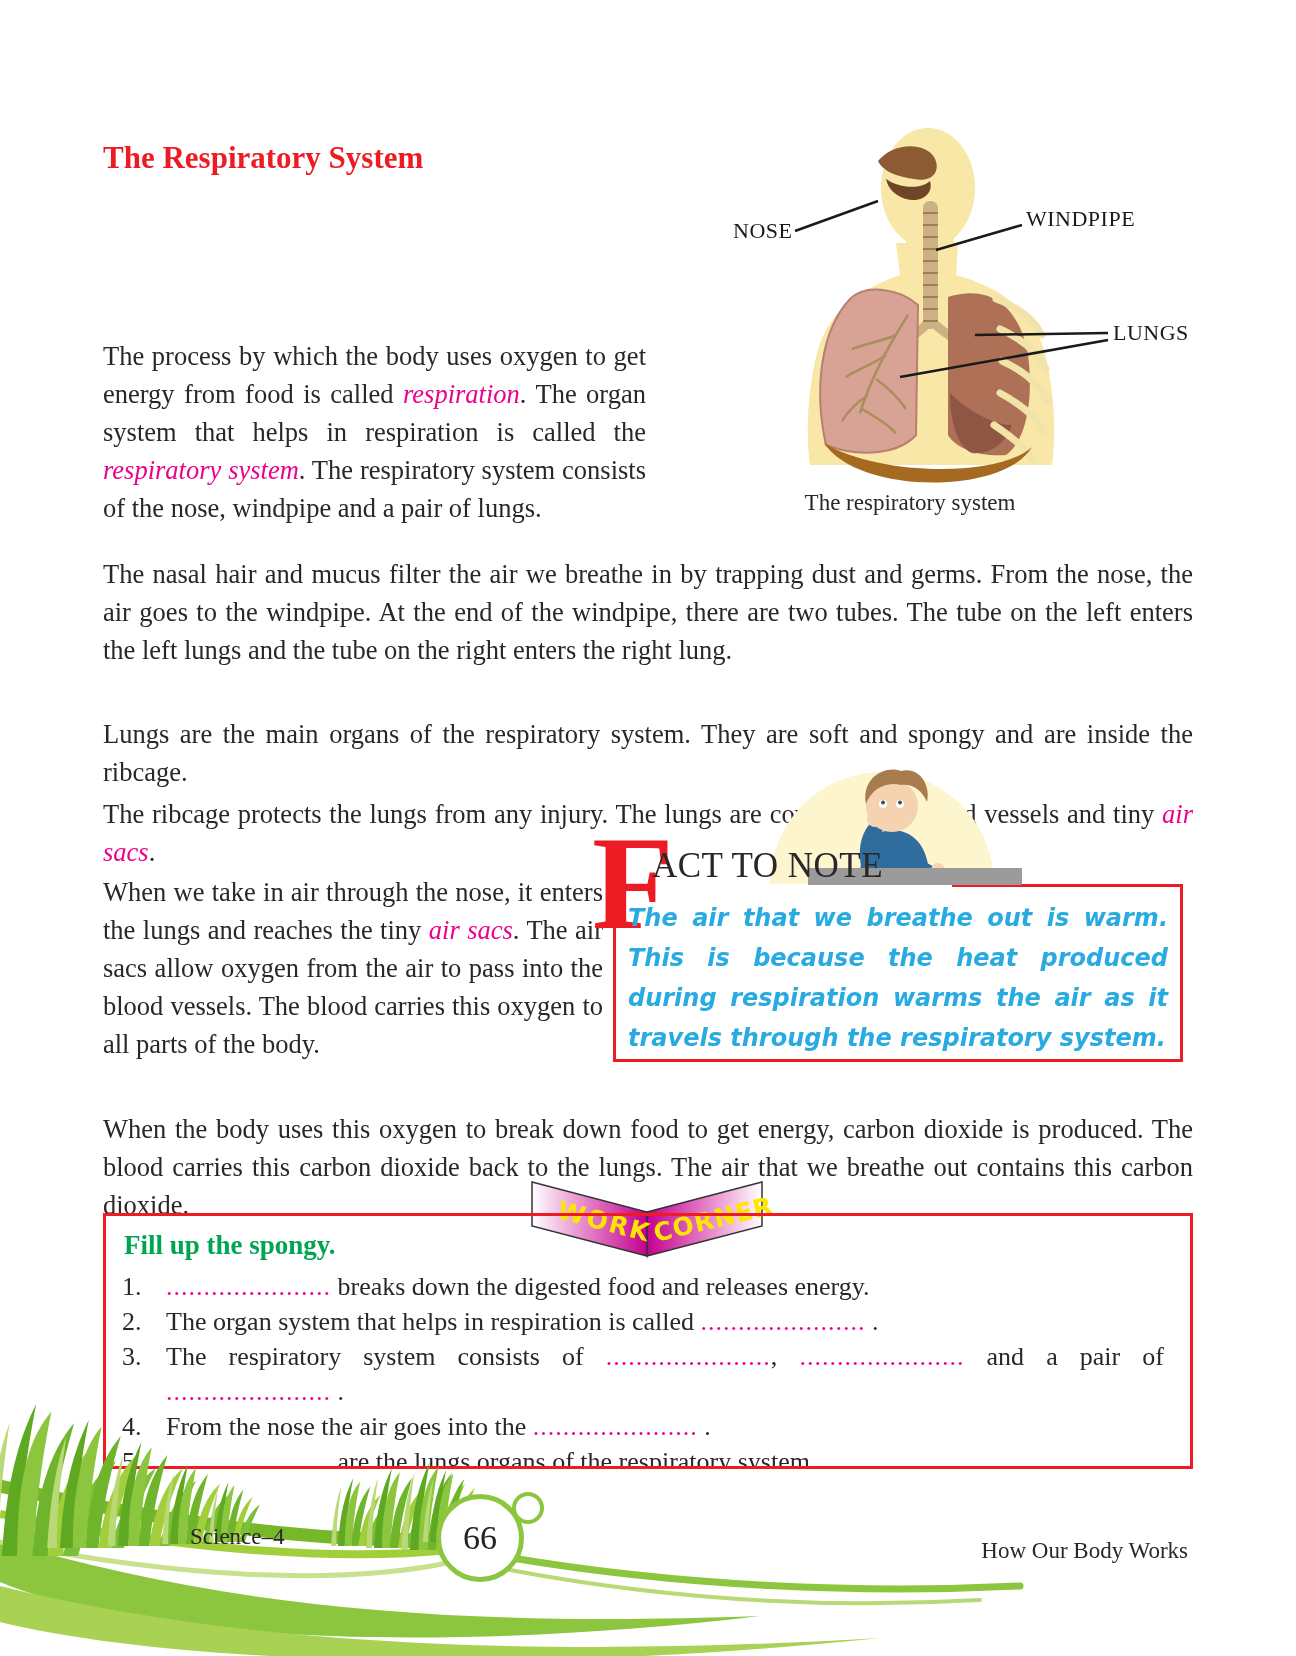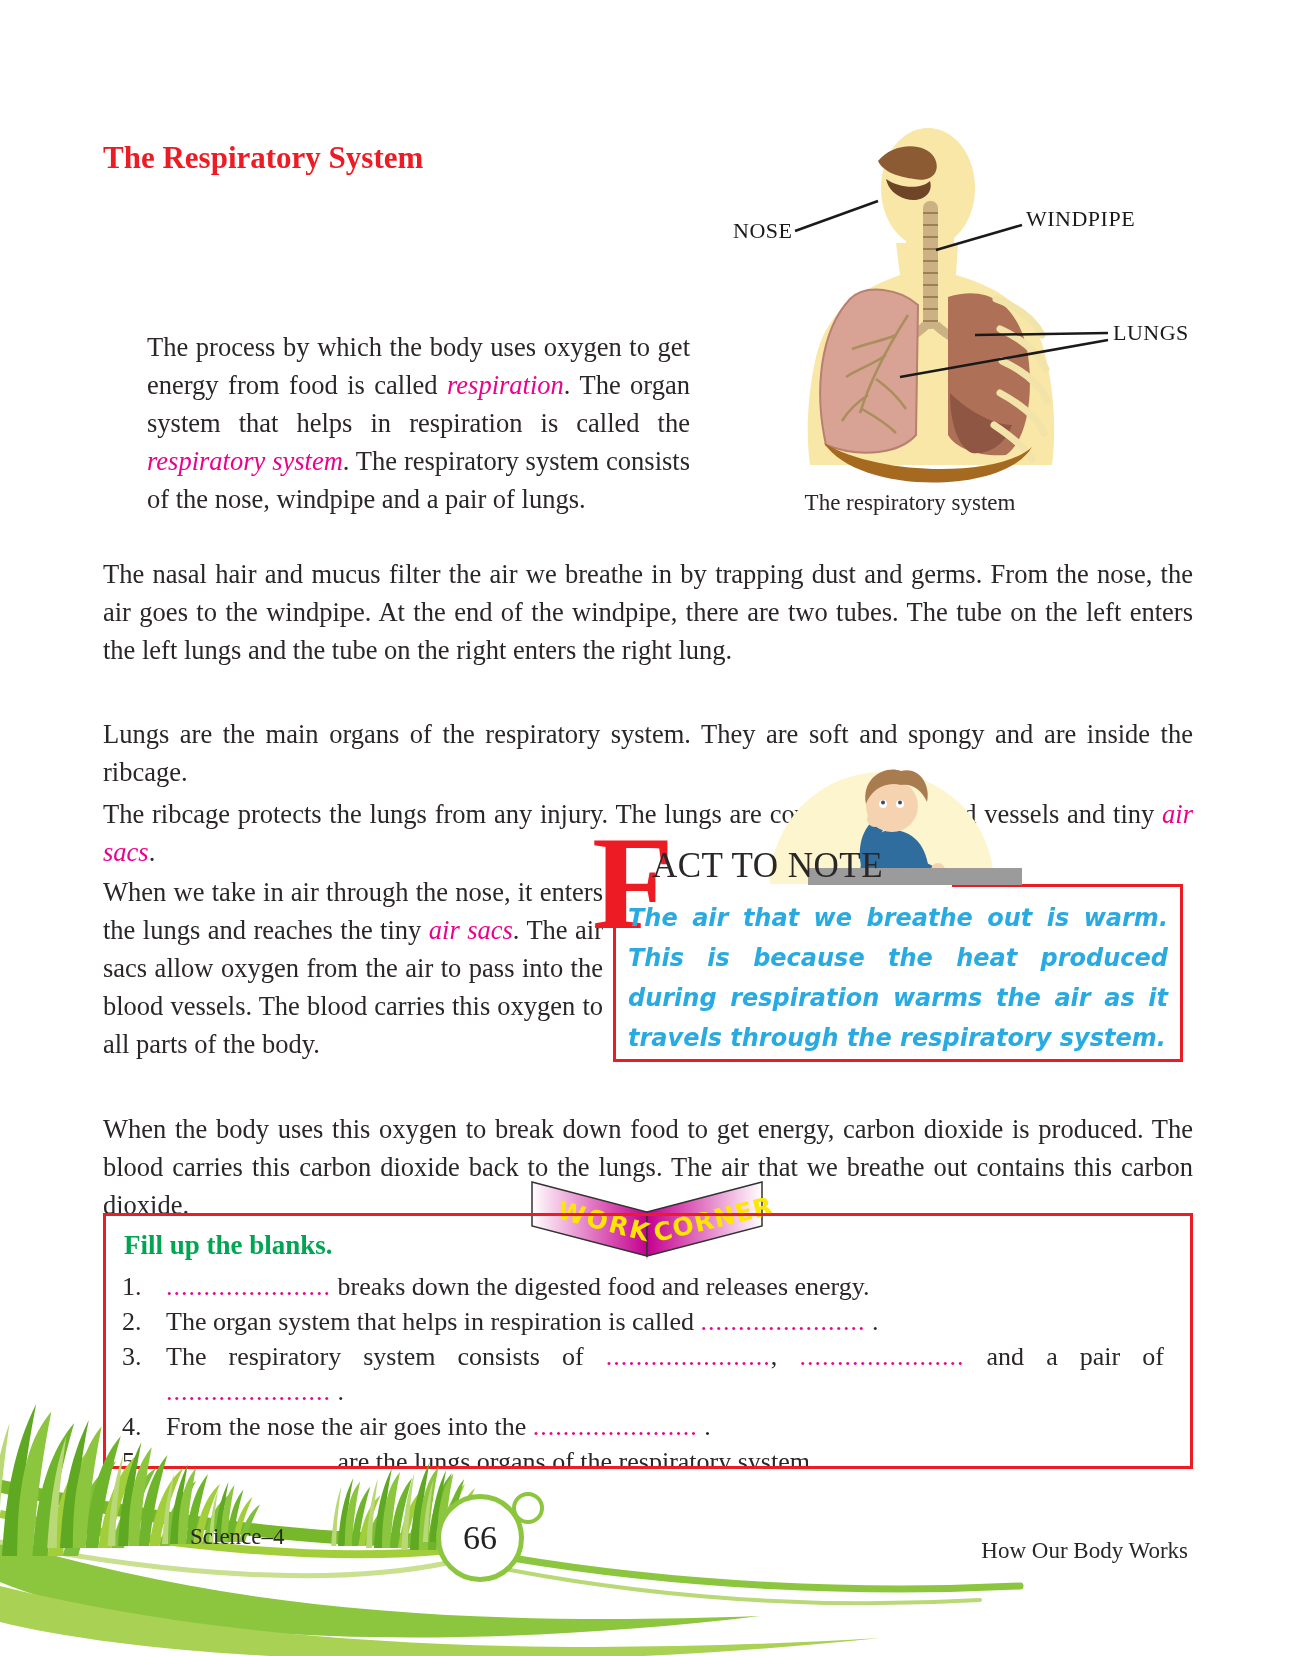--- a/index.html
+++ b/index.html
@@ -36,21 +36,21 @@
                background:#fff;box-sizing:border-box;display:flex;align-items:center;justify-content:center;}
   #page-number{font-size:34px;font-weight:normal;color:#222;}
 </style>
 </head>
 <body>
 
 <div id="page">
 
   <h1 id="main-title">The Respiratory System</h1>
 
-  <p class="para" style="top:301px;width:543px;margin-left:44px;"><span>The process by which the body uses oxygen to get energy from food is called </span><span class="term">respiration</span><span>. The organ system that helps in respiration is called the </span><span class="term">respiratory system</span><span>. The respiratory system consists of the nose, windpipe and a pair of lungs.</span></p>
+  <p class="para" style="top:310px;width:543px;"><span>The process by which the body uses oxygen to get energy from food is called </span><span class="term">respiration</span><span>. The organ system that helps in respiration is called the </span><span class="term">respiratory system</span><span>. The respiratory system consists of the nose, windpipe and a pair of lungs.</span></p>
 
   <svg class="abs" style="left:700px;top:103px;" width="480" height="390" viewBox="0 0 480 390">
 
     <g>
       <path d="M196,140 L200,172 C150,190 126,214 116,254 C107,294 106,332 110,362 L352,362 C357,322 353,282 344,247 C333,206 298,184 256,172 L258,140 Z" fill="#f8e7a6"></path>
       <ellipse cx="228" cy="85" rx="47" ry="60" fill="#f8e7a6"></ellipse>
       <rect x="206" y="120" width="48" height="40" fill="#f8e7a6"></rect>
     </g>
 
     <g>
@@ -161,21 +161,21 @@
       </linearGradient>
     </defs>
     <polygon points="121,36 129,36 125,84" fill="#6d0050"></polygon>
     <polygon points="10,6 125,36 125,80 10,50" fill="url(#ribL)" stroke="#333" stroke-width="1.5"></polygon>
     <polygon points="125,36 240,6 240,50 125,80" fill="url(#ribR)" stroke="#333" stroke-width="1.5"></polygon>
     <text x="0" y="0" transform="translate(34,42) rotate(14.5)" font-family="DejaVu Sans, sans-serif" font-size="25" font-weight="800" letter-spacing="2" fill="#ffe600">WORK</text>
     <text x="0" y="0" transform="translate(134,66) rotate(-13.5)" font-family="DejaVu Sans, sans-serif" font-size="25" font-weight="800" letter-spacing="1" fill="#ffe600">CORNER</text>
   </svg>
 
   <div id="exercise-box">
-    <div id="exercise-heading">Fill up the blanks.</div>
+    <div id="exercise-heading">Fill up the spongy.</div>
     <div class="ex-item">
       <span class="ex-num">1.</span>
       <span class="ex-body"><span class="blank">......................</span><span> breaks down the digested food and releases energy.</span></span>
     </div>
     <div class="ex-item">
       <span class="ex-num">2.</span>
       <span class="ex-body"><span>The organ system that helps in respiration is called </span><span class="blank">......................</span><span> .</span></span>
     </div>
     <div class="ex-item">
       <span class="ex-num">3.</span>

